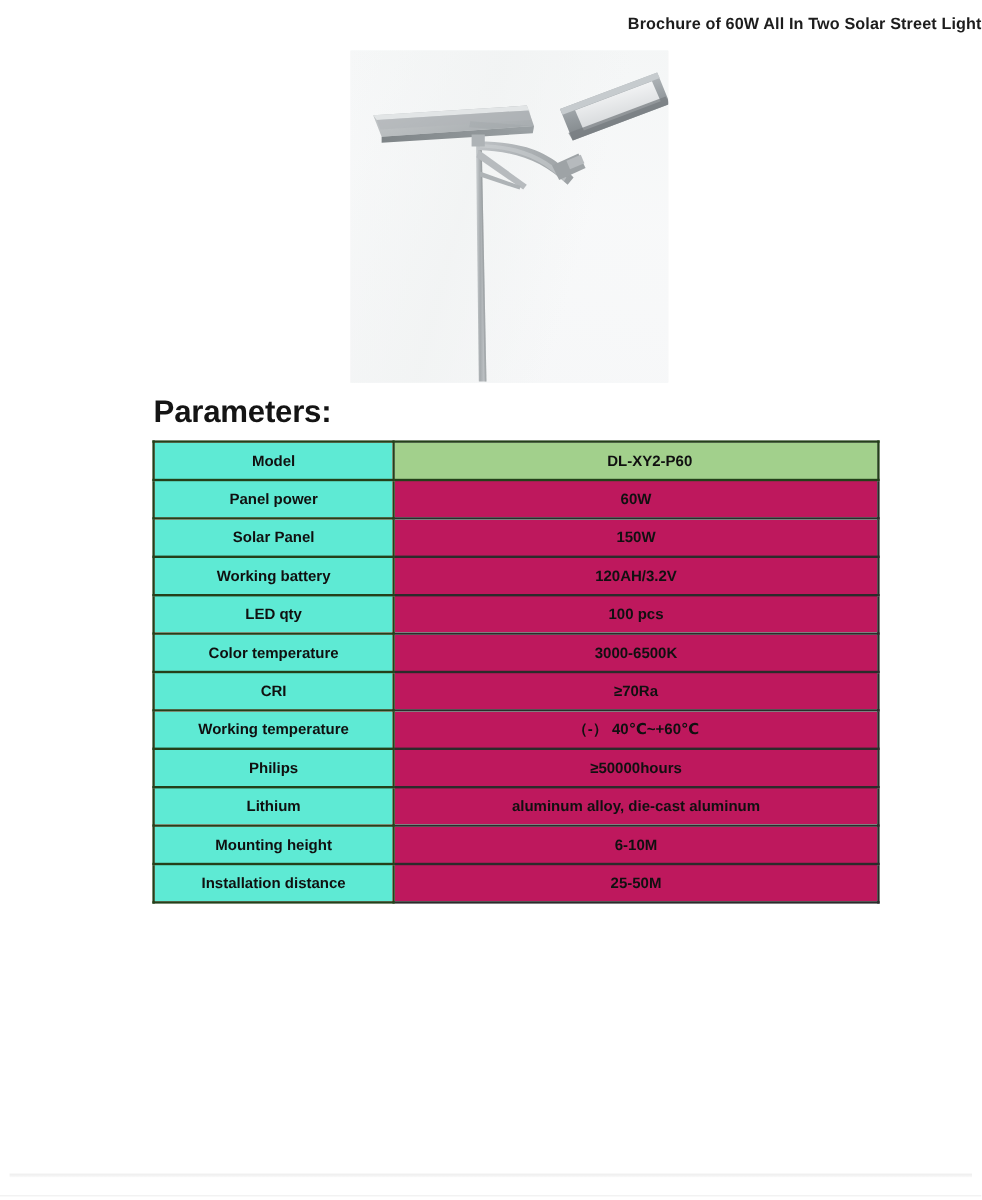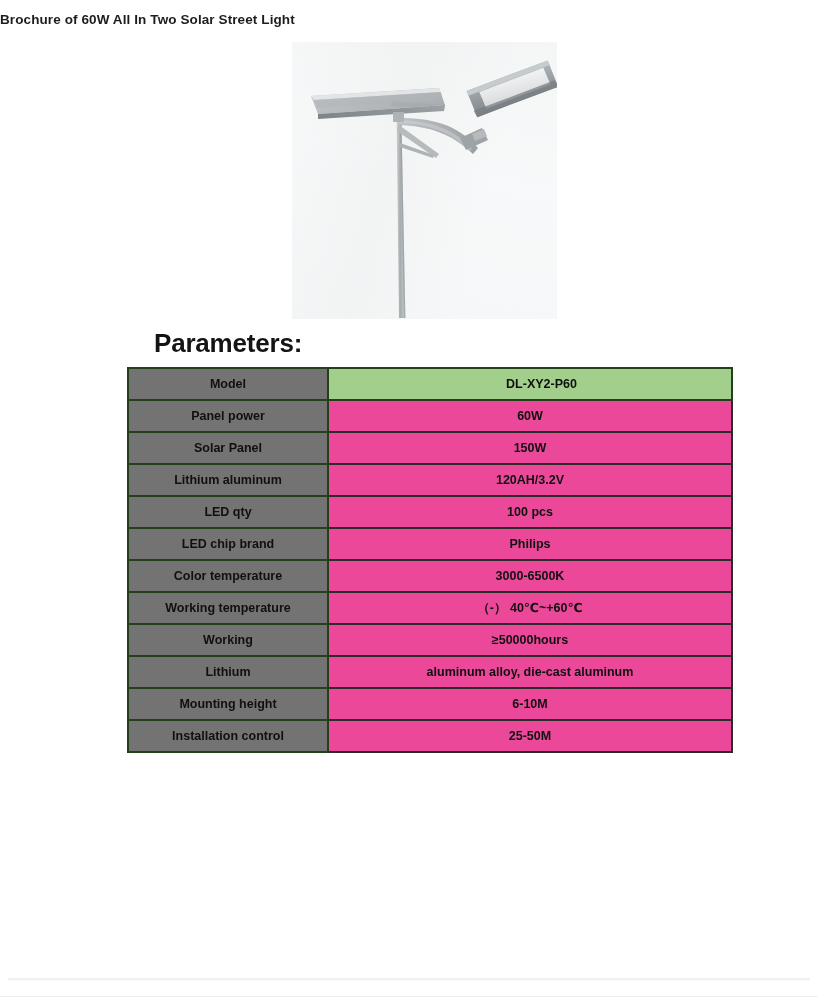--- a/index.html
+++ b/index.html
@@ -22,21 +22,21 @@
     inset: 0;
     background: #ffffff;
   }
 
   
   .doc-title {
     position: absolute;
     top: 11px;
     left: 0;
     width: 818px;
-    text-align: left;
+    text-align: right;
     font-size: 13.5px;
     font-weight: bold;
     color: #1d1d1d;
     letter-spacing: 0.1px;
     line-height: 18px;
   }
 
   
   .photo {
     position: absolute;
@@ -60,21 +60,20 @@
   
   .params-heading {
     position: absolute;
     left: 128px;
     top: 328px;
     font-size: 26px;
     font-weight: bold;
     color: #141414;
     letter-spacing: -0.2px;
     line-height: 30px;
-    margin-left: 26px;
   }
 
   
   .spec-table-wrap {
     position: absolute;
     left: 127px;
     top: 367px;
     width: 604px;
   }
   table.spec {
@@ -93,24 +92,24 @@
     vertical-align: middle;
     font-size: 12.5px;
     font-weight: bold;
     color: #101010;
     border: 2px solid #24401a;
     line-height: 14px;
     white-space: nowrap;
     overflow: hidden;
   }
   table.spec td.label {
-    background: #737373;
+    background: #5eead4;
   }
   table.spec td.value {
-    background: #ec4899;
+    background: #be185d;
     border-color: #2b2b2b;
     border-left-color: #24401a;
   }
   table.spec tr.header td.value {
     background: #a2d08c;
     border-color: #24401a;
     padding-left: 27px;
   }
   table.spec tr:last-child td.value {
     border-bottom-color: #2b2b2b;
@@ -230,53 +229,53 @@
           </tr>
           <tr>
             <td class="label">Panel power</td>
             <td class="value">60W</td>
           </tr>
           <tr>
             <td class="label">Solar Panel</td>
             <td class="value">150W</td>
           </tr>
           <tr>
-            <td class="label">Lithium aluminum</td>
+            <td class="label">Working battery</td>
             <td class="value">120AH/3.2V</td>
           </tr>
           <tr>
             <td class="label">LED qty</td>
             <td class="value">100 pcs</td>
           </tr>
           <tr>
-            <td class="label">LED chip brand</td>
-            <td class="value">Philips</td>
-          </tr>
-          <tr>
             <td class="label">Color temperature</td>
             <td class="value">3000-6500K</td>
           </tr>
           <tr>
+            <td class="label">CRI</td>
+            <td class="value">≥70Ra</td>
+          </tr>
+          <tr>
             <td class="label">Working temperature</td>
             <td class="value">（-） 40℃~+60℃</td>
           </tr>
           <tr>
-            <td class="label">Working</td>
+            <td class="label">Philips</td>
             <td class="value">≥50000hours</td>
           </tr>
           <tr>
             <td class="label">Lithium</td>
             <td class="value">aluminum alloy, die-cast aluminum</td>
           </tr>
           <tr>
             <td class="label">Mounting height</td>
             <td class="value">6-10M</td>
           </tr>
           <tr>
-            <td class="label">Installation control</td>
+            <td class="label">Installation distance</td>
             <td class="value">25-50M</td>
           </tr>
         </tbody>
     </table>
   </div>
 
   <div class="footer-line"></div>
   <div class="footer-line-2"></div>
 
 </div>

